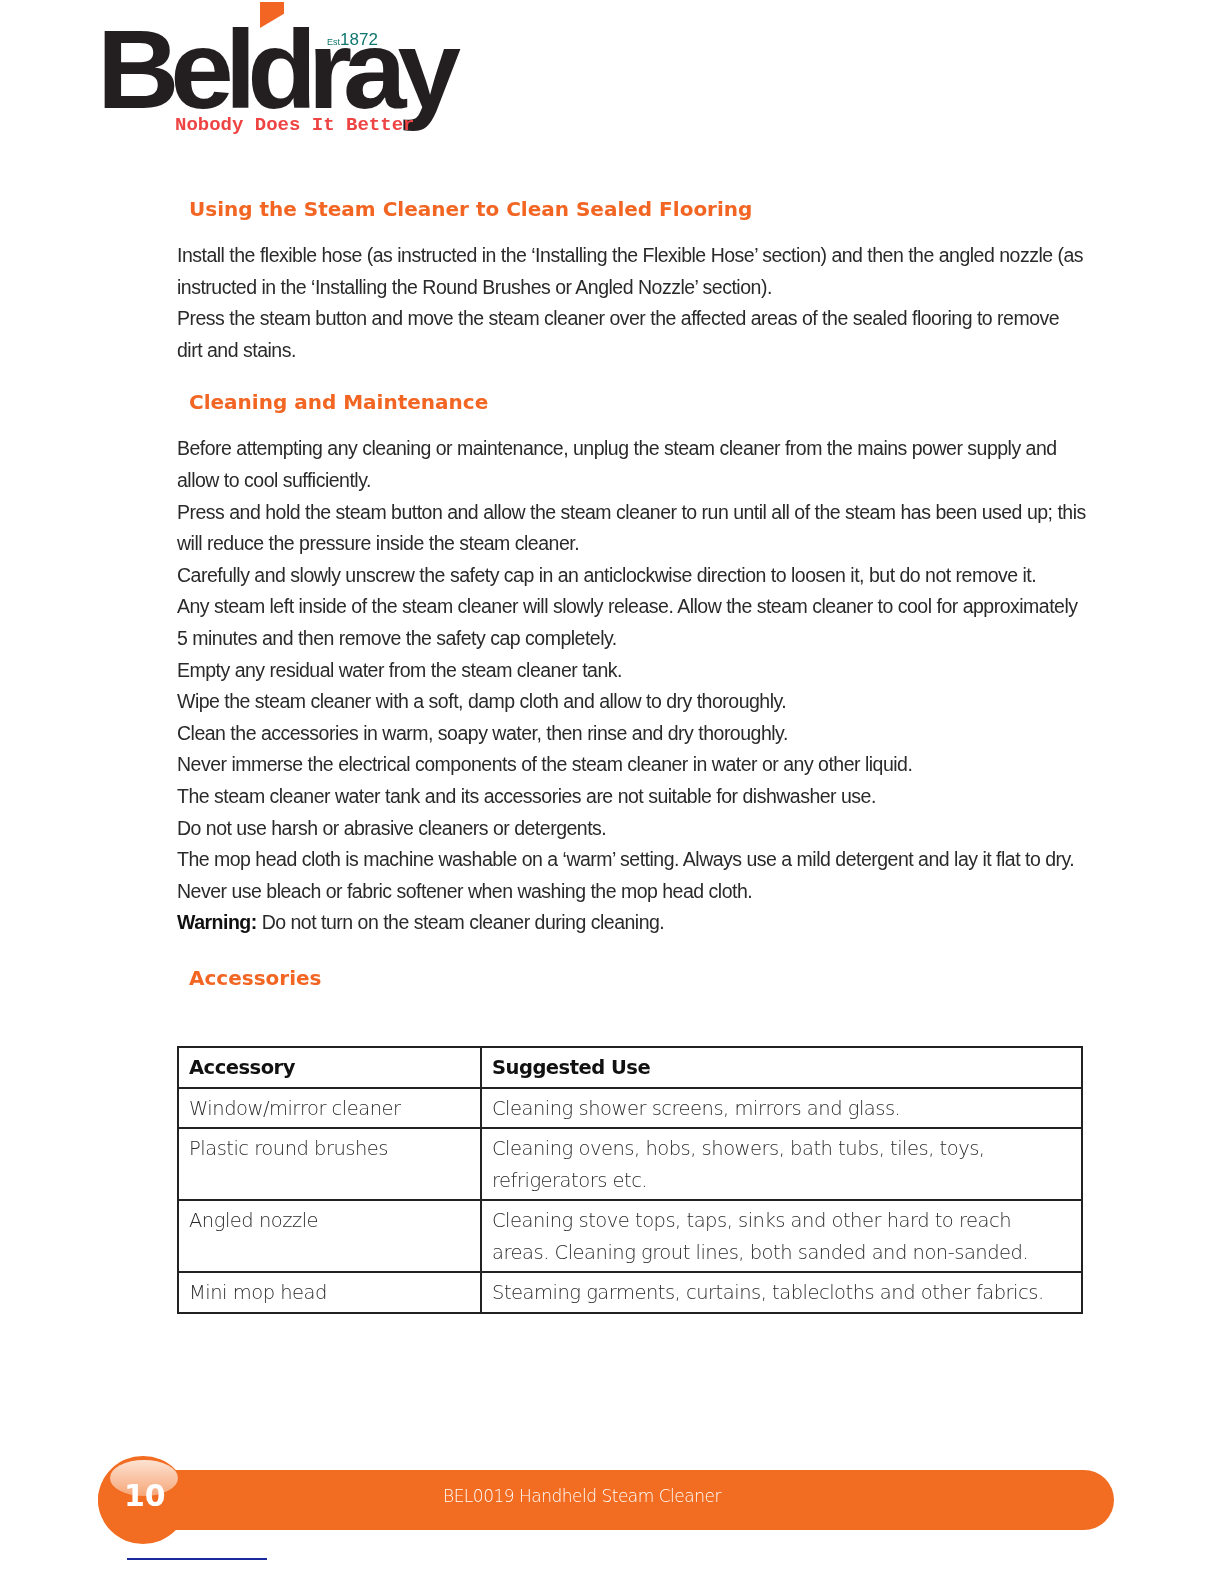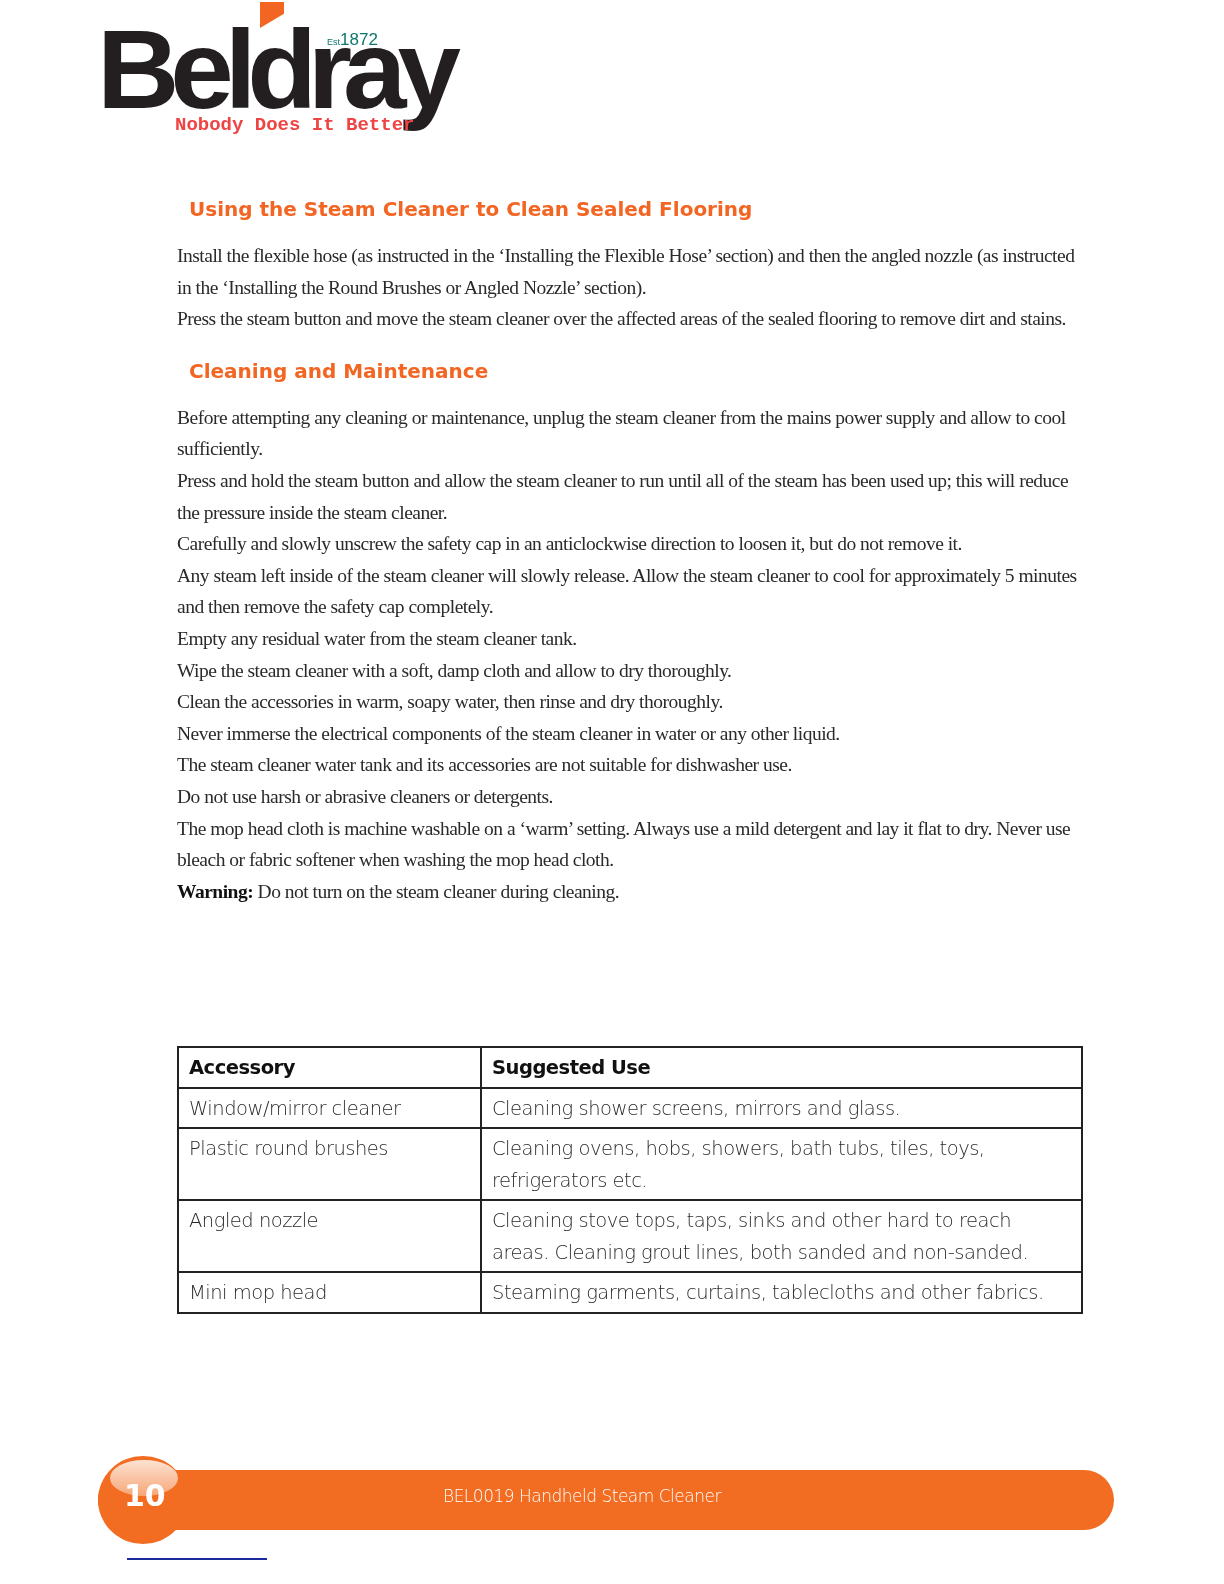--- a/index.html
+++ b/index.html
@@ -5,21 +5,21 @@
   html,body{margin:0;padding:0;background:#fff;}
   body{width:1224px;height:1584px;position:relative;overflow:hidden;font-family:"DejaVu Sans","Liberation Sans",sans-serif;color:#222;}
   .logo{position:absolute;left:97px;top:0;width:400px;height:140px;}
   .logo .word{position:absolute;left:0;top:14px;font-family:"Liberation Sans",sans-serif;font-weight:900;font-size:112px;letter-spacing:-9px;color:#231f20;line-height:1;transform:scaleX(1.02);transform-origin:left;}
   .logo .flag{position:absolute;left:163px;top:2px;width:24px;height:26px;background:#f26522;clip-path:polygon(0 0,100% 0,100% 45%,0 100%);}
   .logo .est{position:absolute;left:230px;top:30px;font-family:"Liberation Sans",sans-serif;font-weight:normal;font-size:17px;color:#0f766e;}
   .logo .est small{font-size:9px;}
   .logo .tag{position:absolute;left:78px;top:114px;font-family:Liberation Mono, monospace;font-weight:bold;font-size:19px;color:#ef4444;}
   .content{position:absolute;left:177px;top:183px;width:910px;}
   h2{margin:12px;color:#f26522;font-family:"DejaVu Sans",sans-serif;font-weight:bold;font-size:20px;line-height:28px;}
-  p{margin:0;font-family:Liberation Serif, serif;font-weight:200;font-size:19.5px;line-height:31.6px;color:#2a2a2a;letter-spacing:-0.5px;}
+  p{margin:0;font-family:Liberation Sans, sans-serif;font-weight:200;font-size:19.5px;line-height:31.6px;color:#2a2a2a;letter-spacing:-0.5px;}
   .sec1-h{margin-bottom:17px;}
   .sec2-h{margin-top:22px;margin-bottom:17px;}
   .sec3-h{margin-top:25px;}
   strong{font-weight:bold;color:#111;}
   table{position:absolute;left:177px;top:1046px;width:906px;border-collapse:collapse;font-family:"DejaVu Sans",sans-serif;font-size:19.5px;letter-spacing:-0.5px;}
   td,th{border:2px solid #222;padding:4px 10px 3px;vertical-align:top;line-height:31.5px;text-align:left;font-weight:200;color:#2a2a2a;}
   th{font-weight:bold;color:#111;}
   td.c1,th.c1{width:281px;}
   .footer{position:absolute;left:98px;top:1470px;width:1016px;height:60px;background:#f26c21;border-radius:30px;}
   .pgcircle{position:absolute;left:98px;top:1456px;width:90px;height:88px;border-radius:50%;background:#f26c21;}
@@ -50,20 +50,21 @@
   <p>Any steam left inside of the steam cleaner will slowly release. Allow the steam cleaner to cool for approximately 5 minutes and then remove the safety cap completely.</p>
   <p>Empty any residual water from the steam cleaner tank.</p>
   <p>Wipe the steam cleaner with a soft, damp cloth and allow to dry thoroughly.</p>
   <p>Clean the accessories in warm, soapy water, then rinse and dry thoroughly.</p>
   <p>Never immerse the electrical components of the steam cleaner in water or any other liquid.</p>
   <p>The steam cleaner water tank and its accessories are not suitable for dishwasher use.</p>
   <p>Do not use harsh or abrasive cleaners or detergents.</p>
   <p>The mop head cloth is machine washable on a ‘warm’ setting. Always use a mild detergent and lay it flat to dry. Never use bleach or fabric softener when washing the mop head cloth.</p>
   <p><strong>Warning:</strong><span> Do not turn on the steam cleaner during cleaning.</span></p>
 
+  <h2 class="sec3-h">Accessories</h2>
 </div>
 
 <table>
   <tbody>
       <tr>
     <th class="c1">Accessory</th>
     <th>Suggested Use</th>
   </tr>
   <tr>
     <td class="c1">Window/mirror cleaner</td>

